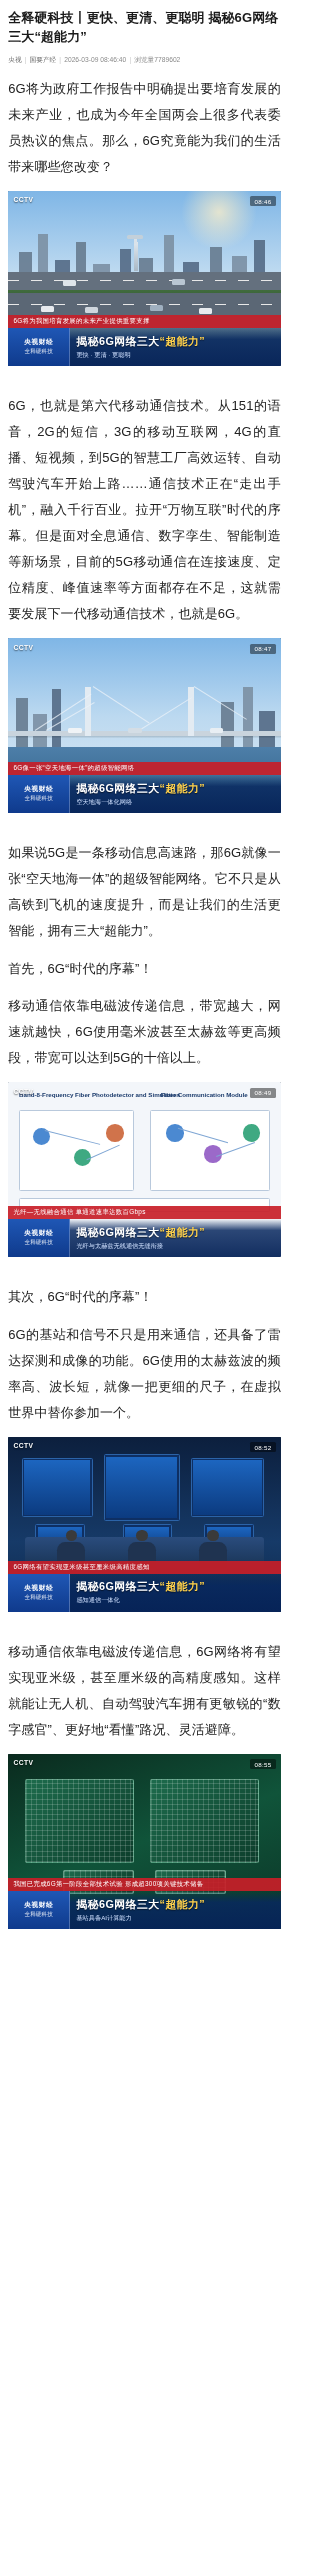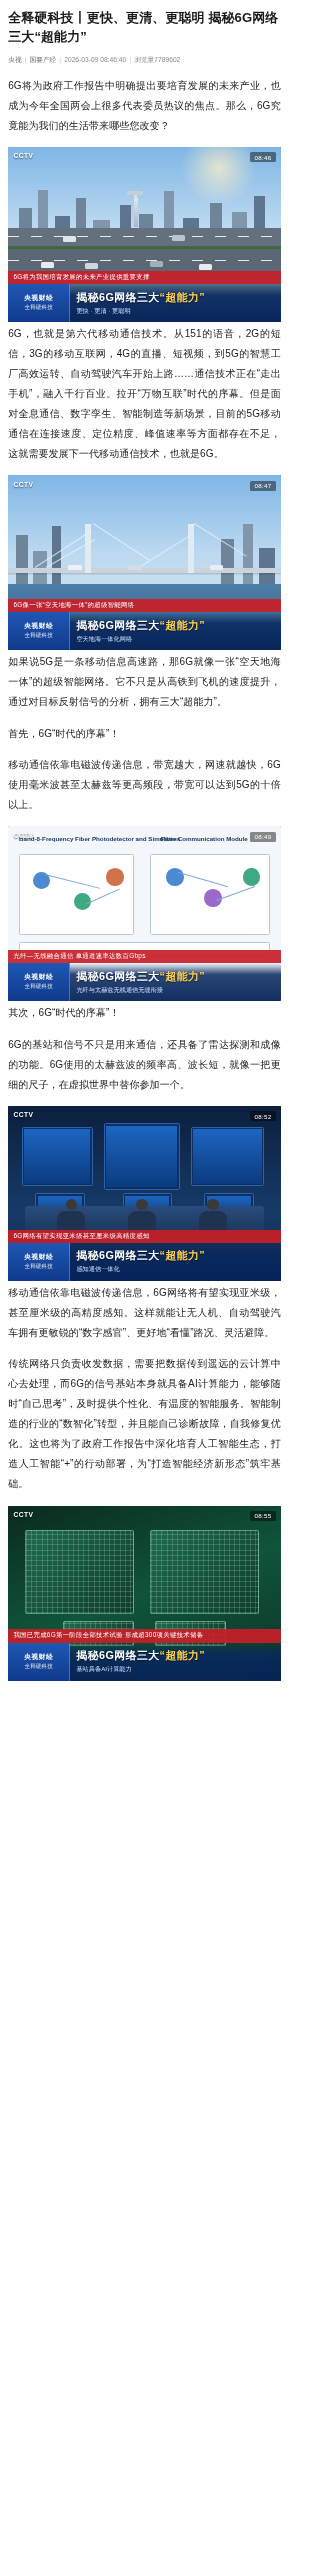--- a/index.html
+++ b/index.html
@@ -30,30 +30,30 @@
     line-height: 1.5;
   }
   .byline .src {
     color: #6b6b6b;
   }
   .byline .sep {
     color: #c9c9c9;
     margin: 0 3.1px;
   }
   p.body {
-    font-size: 10px;
+    font-size: 13px;
     line-height: 2.0;
     color: #222222;
     margin: 0 0 11.3px 0;
     text-align: justify;
     letter-spacing: 0.1px;
   }
   .figure {
     width: 100%;
-    margin: 0 0 2px 0;
+    margin: 0 0 27px 0;
     position: relative;
     border-radius: 1px;
     overflow: hidden;
   }
   .media {
     position: relative;
     width: 100%;
     height: 175px;
     overflow: hidden;
     background: #2b3b4e;
@@ -402,21 +402,21 @@
           <div class="ch2">全释硬科技</div>
         </div>
         <div class="tvbar-main">
           <div class="tvbar-title"><span>揭秘6G网络三大</span><span class="hl">“超能力”</span></div>
           <div class="tvbar-sub">空天地海一体化网络</div>
         </div>
       </div>
     </div>
   </figure>
 
-  <p class="body">如果说5G是一条移动信息高速路，那6G就像一张“空天地海一体”的超级智能网络。它不只是从高铁到飞机的速度提升，通过对目标反射信号的分析，拥有三大“超能力”。</p>
+  <p class="body">如果说5G是一条移动信息高速路，那6G就像一张“空天地海一体”的超级智能网络。它不只是从高铁到飞机的速度提升，而是让我们的生活更智能，拥有三大“超能力”。</p>
   <p class="body">首先，6G“时代的序幕”！</p>
   <p class="body">移动通信依靠电磁波传递信息，带宽越大，网速就越快，6G使用毫米波甚至太赫兹等更高频段，带宽可以达到5G的十倍以上。</p>
 
   <figure class="figure">
     <div class="media">
       <div class="slide-white"></div>
       <div class="slide-title" style="left:4%; top:5%;">Band-8-Frequency Fiber Photodetector and Simulation</div>
       <div class="slide-title" style="left:56%; top:5%;">Fiber Communication Module</div>
 
       <div class="slide-box" style="left:4%; top:16%; width:42%; height:46%;"></div>
@@ -500,21 +500,20 @@
         </div>
         <div class="tvbar-main">
           <div class="tvbar-title"><span>揭秘6G网络三大</span><span class="hl">“超能力”</span></div>
           <div class="tvbar-sub">感知通信一体化</div>
         </div>
       </div>
     </div>
   </figure>
 
   <p class="body">移动通信依靠电磁波传递信息，6G网络将有望实现亚米级，甚至厘米级的高精度感知。这样就能让无人机、自动驾驶汽车拥有更敏锐的“数字感官”、更好地“看懂”路况、灵活避障。</p>
-  <p class="body">传统网络只负责收发数据，需要把数据传到遥远的云计算中心去处理，而6G的信号基站本身就具备AI计算能力，能够随时“自己思考”，及时提供个性化、有温度的智能服务。智能制造的行业的“数智化”转型，并且能自己诊断故障，自我修复优化。这也将为了政府工作报告中深化培育人工智能生态，打造人工智能“+”的行动部署，为“打造智能经济新形态”筑牢基础。</p>
 
   <figure class="figure">
     <div class="media">
       <div class="sky chip"></div>
       <div class="chipwafer" style="left:6%; top:14%; width:40%; height:48%;"></div>
       <div class="chipwafer" style="left:52%; top:14%; width:40%; height:48%;"></div>
       <div class="chipwafer" style="left:20%; top:66%; width:26%; height:14%;"></div>
       <div class="chipwafer" style="left:54%; top:66%; width:26%; height:14%;"></div>
 
       <div class="tvlogo">CCTV</div>

